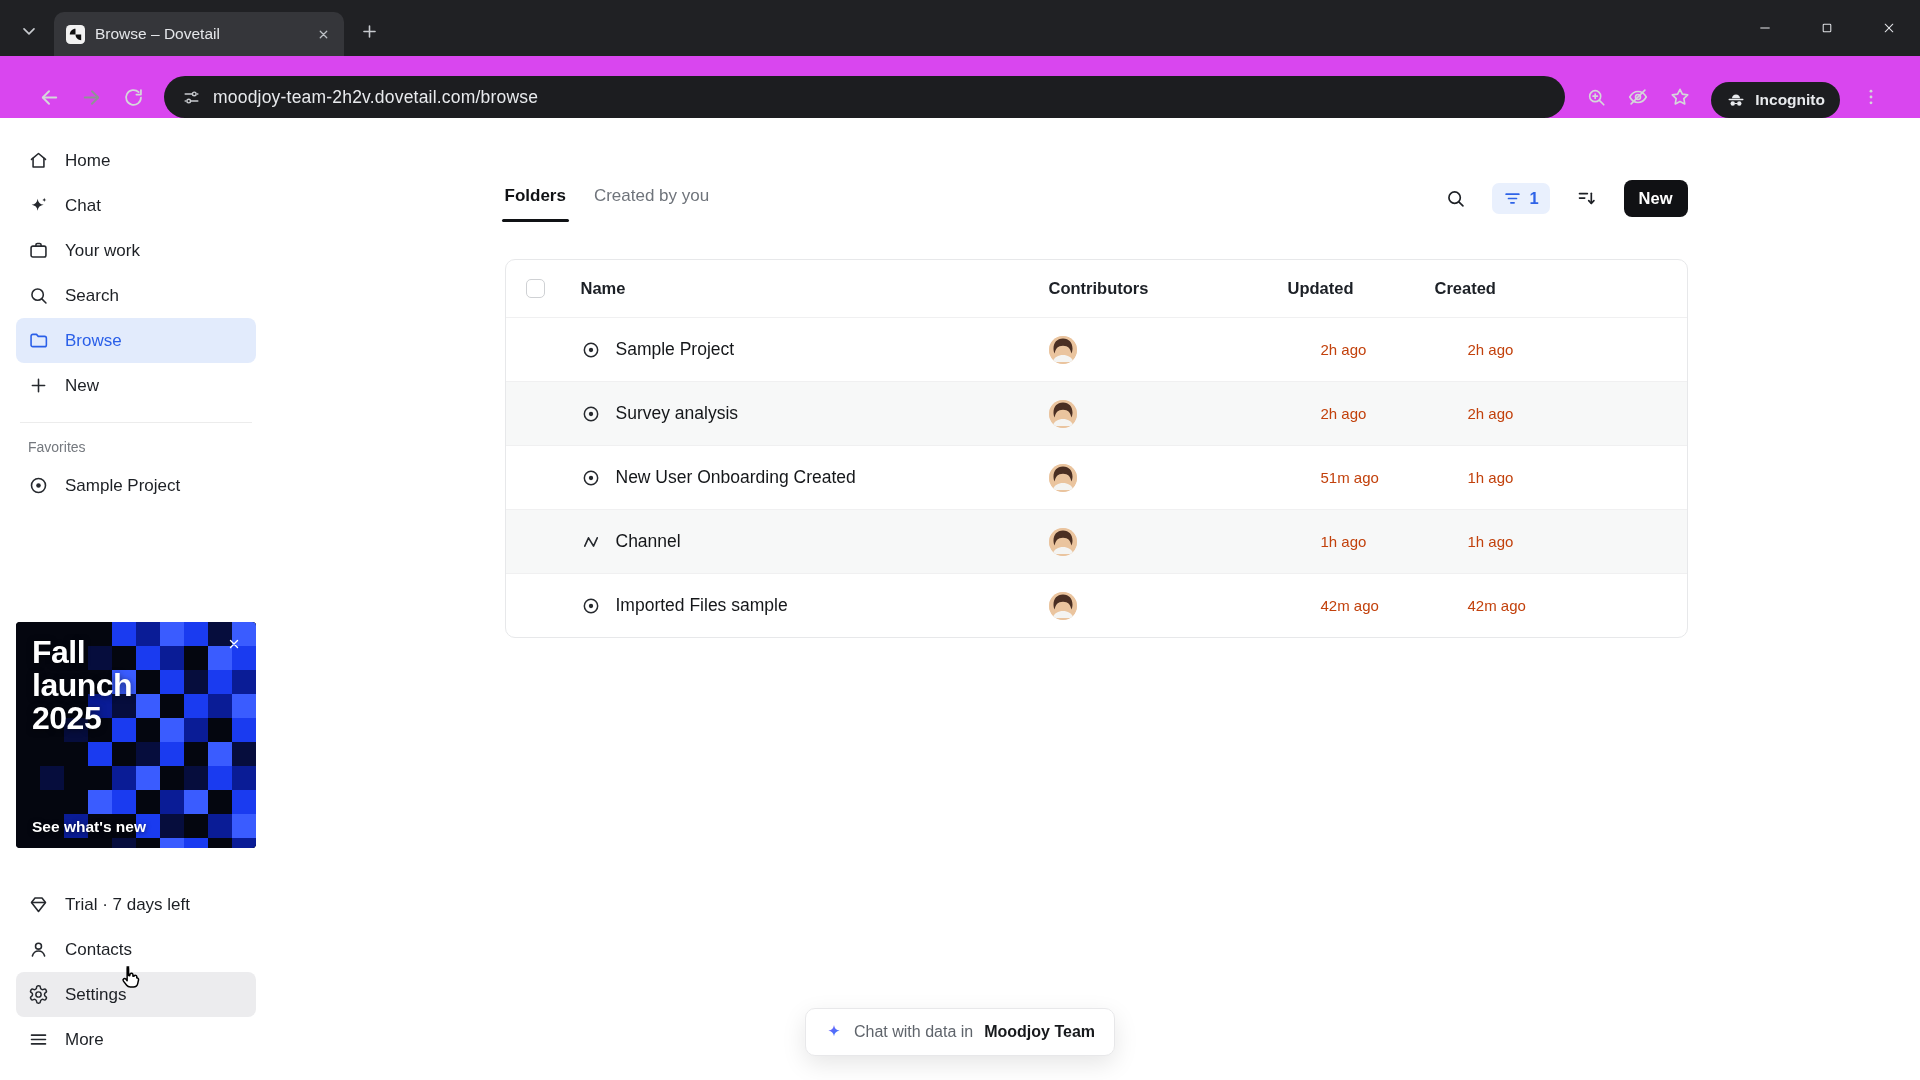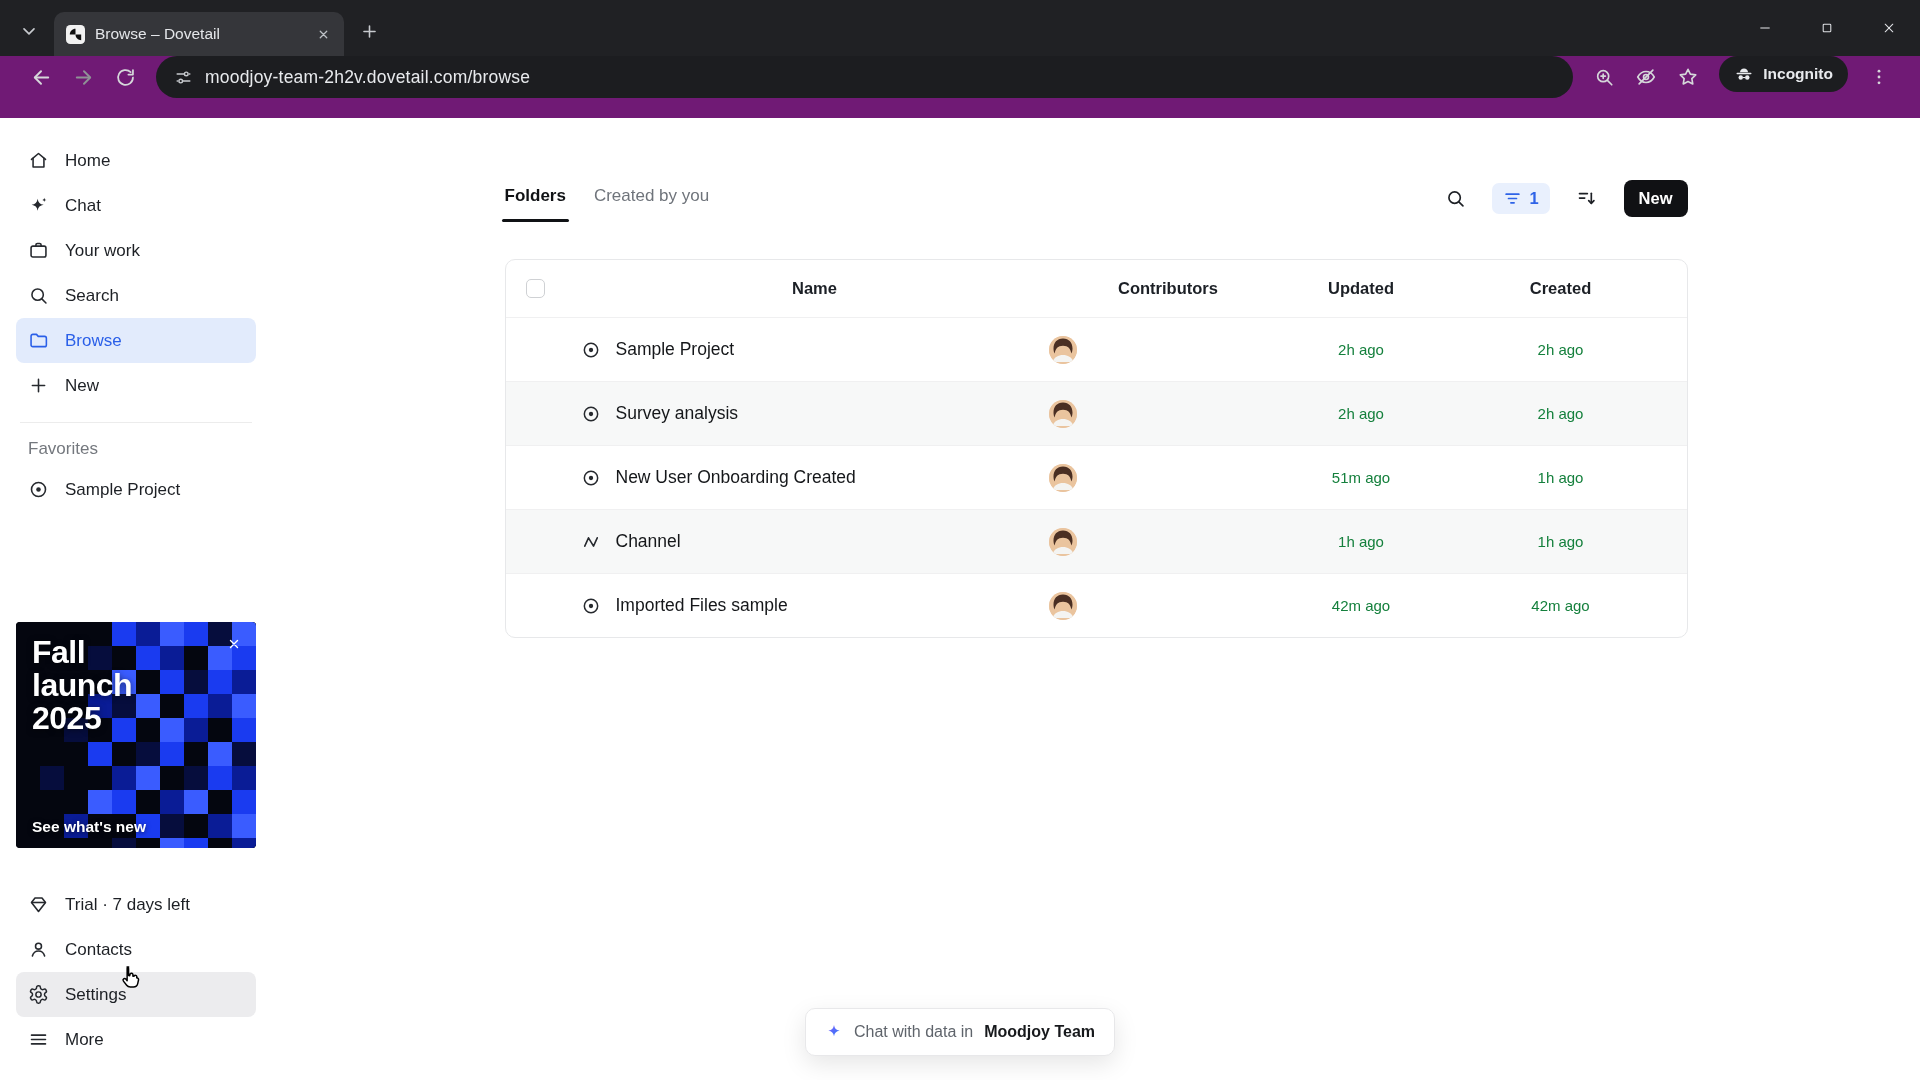--- a/index.html
+++ b/index.html
@@ -13,21 +13,21 @@
   .tab { height:44px; width:290px; background:#35363a; border-radius:10px 10px 0 0;
     display:flex; align-items:center; padding:0 10px 0 12px; gap:10px; }
   .favicon { width:19px; height:19px; flex:0 0 auto; }
   .tab-title { flex:1; font-size:15.5px; color:#e4e6e9; white-space:nowrap; overflow:hidden; }
   .tab-close { width:22px; height:22px; border-radius:50%; display:flex; align-items:center; justify-content:center; color:#bdc1c6; }
   .newtab-btn { width:34px; height:34px; margin:0 0 8px 8px; border-radius:50%;
     display:flex; align-items:center; justify-content:center; color:#c7cace; }
   .win-controls { position:absolute; right:0; top:0; height:56px; display:flex; }
   .win-btn { width:62px; height:56px; display:flex; align-items:center; justify-content:center; color:#e0e2e5; }
 
-  .toolbar { height:62px; background:#701a75; display:flex; align-items:flex-start; padding:0 20px; }
+  .toolbar { height:62px; background:#d946ef; display:flex; align-items:flex-end; padding:0 28px; }
   .nav-btn { width:42px; height:42px; border-radius:50%; display:flex; align-items:center; justify-content:center; }
   .nav-btn.back, .nav-btn.reload { color:#d5d7da; }
   .nav-btn.fwd { color:#8f9296; }
   .omnibox { flex:1; height:42px; margin:0 10px; background:#1c1d20; border-radius:21px;
     display:flex; align-items:center; padding:0 18px; gap:12px; }
   .siteinfo { color:#c7cace; display:flex; }
   .url-text { font-size:17.5px; color:#e8eaed; letter-spacing:.2px; }
   .tb-icon { width:42px; height:42px; border-radius:50%; display:flex; align-items:center; justify-content:center; color:#d5d7da; }
   .incog-chip { display:flex; align-items:center; gap:9px; background:#1c1d20; border-radius:18px;
     padding:8px 15px; margin:0 10px; color:#e8eaed; font-size:15.5px;font-weight:bold; }
@@ -36,21 +36,21 @@
   .app { display:flex; height:962px; background:#fff;border-radius:11px; }
 
   .sidebar { width:272px; padding:20px 16px 18px; display:flex; flex-direction:column; flex:0 0 auto; }
   .nav-item { display:flex; align-items:center; gap:16px; height:45px; padding:0 12px;
     border-radius:8px; font-size:17px; font-weight:500; color:#1d2025; cursor:default; }
   .nav-item .ic { color:#26292e; display:flex; }
   .nav-item.active { background:#e2ebfc; color:#2a5fe8; }
   .nav-item.active .ic { color:#2a5fe8; }
   .nav-item.hovered { background:#ececee; }
   .divider { height:1px; background:#ececec; margin:14px 4px 10px; }
-  .fav-label { font-size:17px; color:#74787e; margin:6px 12px 8px; }
+  .fav-label { font-size:14px; color:#74787e; margin:6px 12px 8px; }
 
   .promo { margin-top:auto; margin-bottom:34px; position:relative; width:240px; height:226px;
     background:#04060f; border-radius:4px; overflow:hidden; }
   .promo svg.mosaic { position:absolute; inset:0; }
   .promo-title { position:absolute; top:14px; left:16px; width:150px; color:#fff;
     font-size:32px; font-weight:700; line-height:1.03; letter-spacing:-.5px; text-shadow:0 1px 6px rgba(0,0,0,.55); }
   .promo-close { position:absolute; top:10px; right:10px; width:24px; height:24px; color:#fff;
     display:flex; align-items:center; justify-content:center; }
   .promo-cta { position:absolute; bottom:12px; left:16px; color:#fff; font-size:15.5px; font-weight:700;
     text-shadow:0 1px 5px rgba(0,0,0,.6); }
@@ -64,33 +64,33 @@
   .seg-tab.active { color:#101215; font-weight:700; }
   .seg-tab.active::after { content:""; position:absolute; left:-3px; right:-3px; bottom:-6px;
     height:2.5px; background:#101215; border-radius:2px; }
   .controls { display:flex; align-items:center; gap:20px; }
   .icon-btn { width:34px; height:34px; display:flex; align-items:center; justify-content:center; color:#1d2025; }
   .filter-chip { display:flex; align-items:center; gap:7px; background:#e9f0fd; border-radius:7px;
     padding:6px 11px; color:#2e63e7; font-size:16.5px; font-weight:600; }
   .new-btn { background:#101114; color:#fff; font-size:16.5px; font-weight:600; border:none;
     border-radius:8px; padding:9px 15px; }
 
-  .table { margin-top:42px; border:1px solid #e7e8ea; border-radius:10px; overflow:hidden; background:#fff;text-align:center; }
+  .table { margin-top:42px; border:1px solid #e7e8ea; border-radius:10px; overflow:hidden; background:#fff; }
   .trow { display:grid; grid-template-columns:62px 1fr 239px 147px 252px; align-items:center;
     height:64px; border-top:1px solid #f0f0f1; }
   .trow.head { height:57px; border-top:none; }
   .trow.striped { background:#f7f8f8; }
   .hcell { font-size:16.5px; font-weight:600; color:#1c2026; }
   .hcell.name { padding-left:13px; }
   .checkbox { margin-left:20px; width:19px; height:19px; border:1.5px solid #cfd1d4; border-radius:5px; background:#fff; }
   .name-cell { display:flex; align-items:center; gap:15px; padding-left:13px;
     font-size:17.5px; font-weight:500; color:#15171a; }
   .row-ic { color:#26292e; display:flex; }
   .avatar { width:28px; height:28px; border-radius:50%; overflow:hidden; background:#e9c6a4; flex:0 0 auto; }
-  .time-cell { font-size:15px; color:#15803d; }
+  .time-cell { font-size:15px; color:#c2410c;margin-left:33px; }
 
   .chat-pill { position:fixed; left:50%; bottom:24px; transform:translateX(-50%);
     display:flex; align-items:center; gap:11px; background:#fff; border:1px solid #e8e8ea;
     box-shadow:0 8px 24px rgba(0,0,0,.10); border-radius:10px; padding:14px 19px;
     font-size:16px; color:#5f646b; white-space:nowrap; }
   .chat-pill b { color:#17191c; font-weight:700; }
 
   .cursor { position:fixed; left:116px; top:964px; width:27px; height:27px; pointer-events:none; z-index:50; }
 </style>
 </head>

